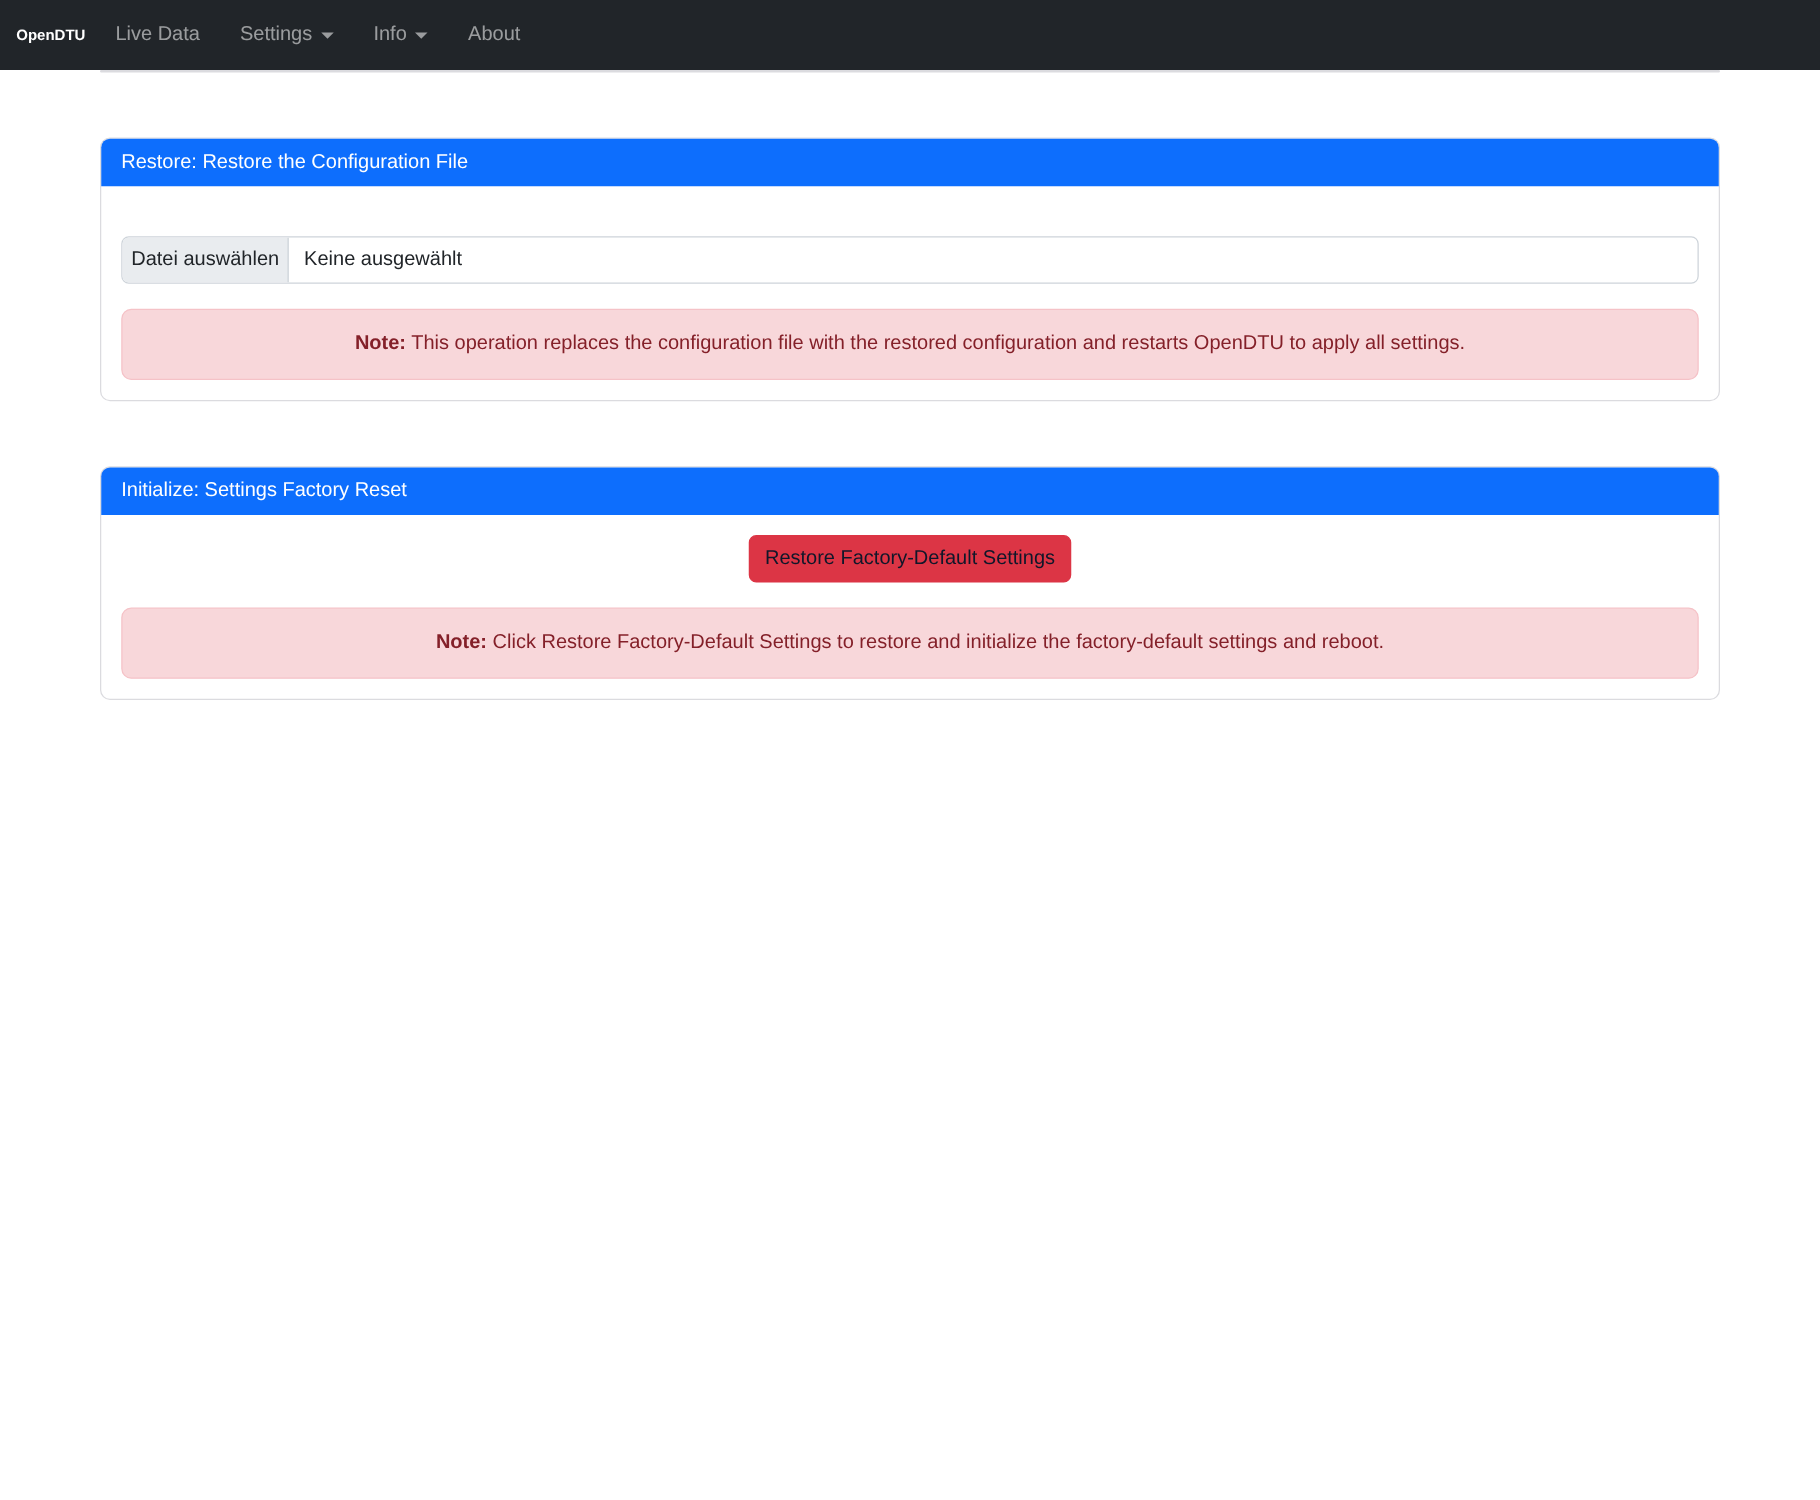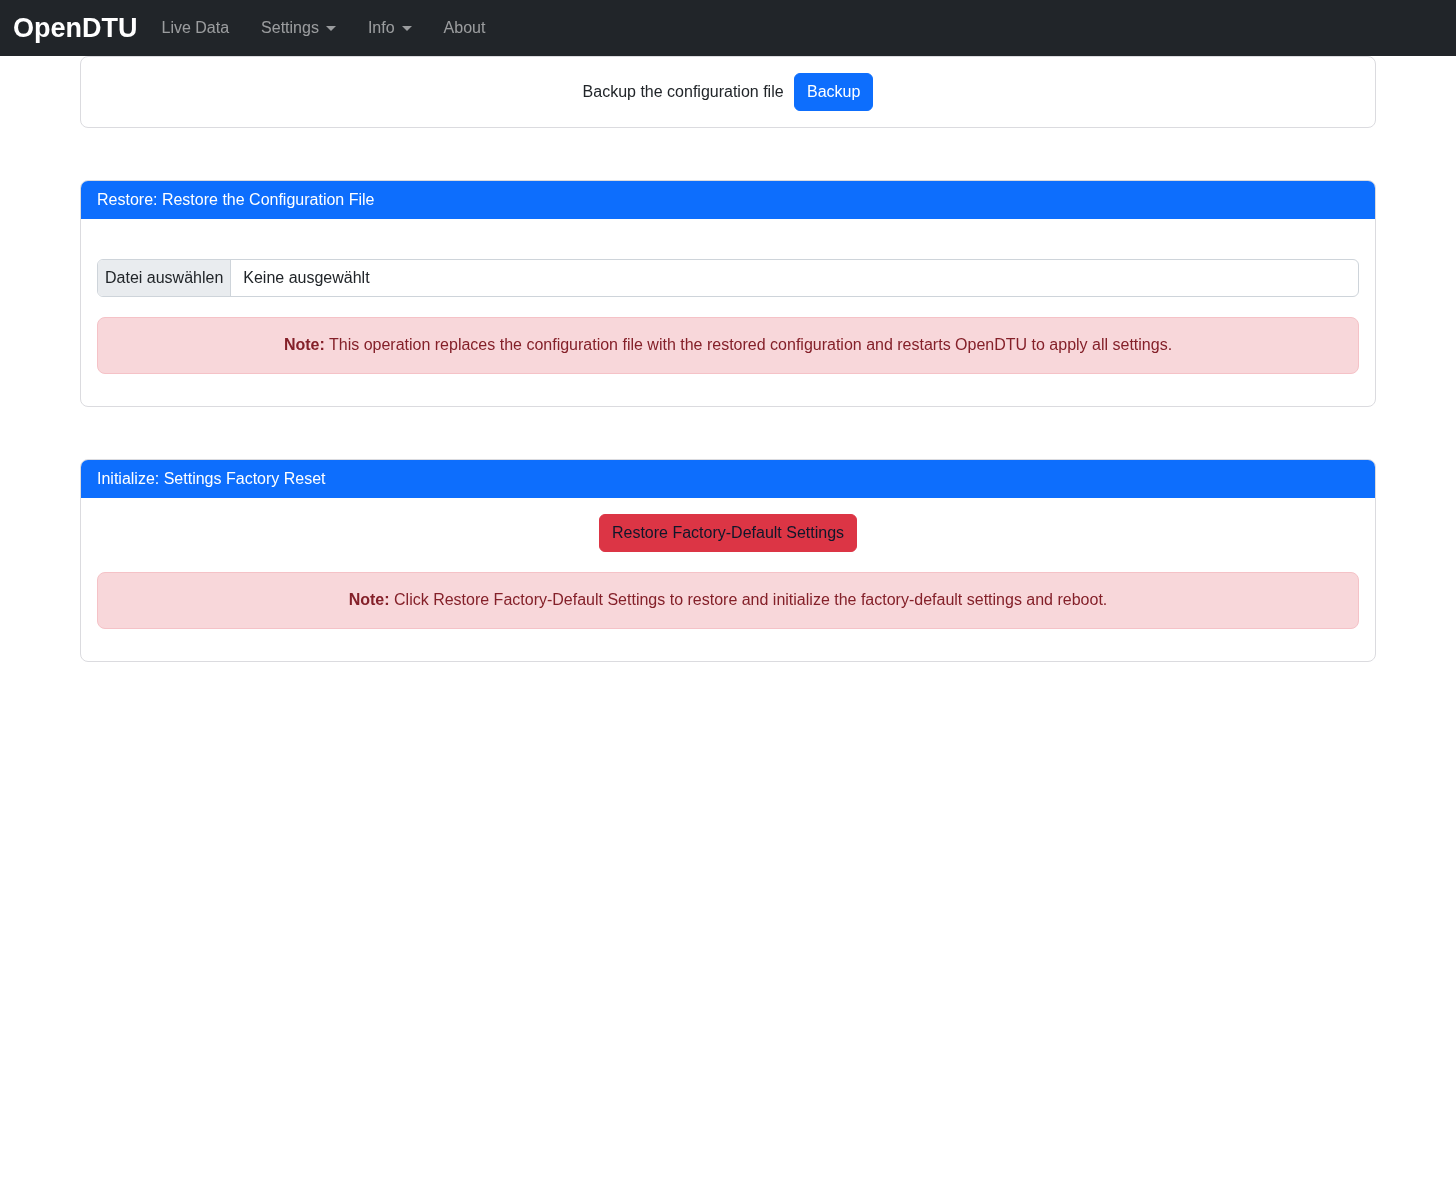--- a/index.html
+++ b/index.html
@@ -22,21 +22,21 @@
     font-size:16px;color:var(--body_text);
   }
   
   .navbar{
     background:var(--navbar_bg);
     height:56px;
     display:flex;align-items:center;
     padding:0 13px;
   }
   .navbar-brand{
-    color:#ffffff;font-size:27px;font-weight:700;
+    color:#ffffff;font-size:12px;font-weight:700;
     margin-right:16px;cursor:pointer;text-decoration:none;
   }
   .nav-links{display:flex;align-items:center;}
   .nav-link{
     color:rgba(255,255,255,0.55);
     padding:8px;
     font-size:16px;
     cursor:pointer;
     display:flex;align-items:center;
     text-decoration:none;
@@ -112,21 +112,20 @@
   }
   
   .alert-danger{
     background:var(--alert_bg);
     border:1px solid var(--alert_border);
     color:var(--alert_text);
     border-radius:8px;
     padding:16px;
     text-align:center;
     margin-top:20px;
-    margin-bottom:16px;
     line-height:1.4;
   }
   .alert-danger .note-label{font-weight:700;}
 </style>
 </head>
 <body>
 
 <nav class="navbar">
   <a class="navbar-brand">OpenDTU</a>
   <div class="nav-links">
@@ -144,24 +143,20 @@
     <a class="nav-link">
       <span>About</span>
     </a>
   </div>
 </nav>
 
 <main class="container">
 
 
   <section class="card">
-    <div class="card-body center">
-      <span class="inline-label">Backup the configuration file</span>
-      <button class="btn btn-primary">Backup</button>
-    </div>
   </section>
 
   <section class="card">
     <div class="card-header">Restore: Restore the Configuration File</div>
     <div class="card-body">
       <div class="file-input">
         <span class="file-btn">Datei auswählen</span>
         <span class="file-status">Keine ausgewählt</span>
       </div>
       <div class="alert-danger">

